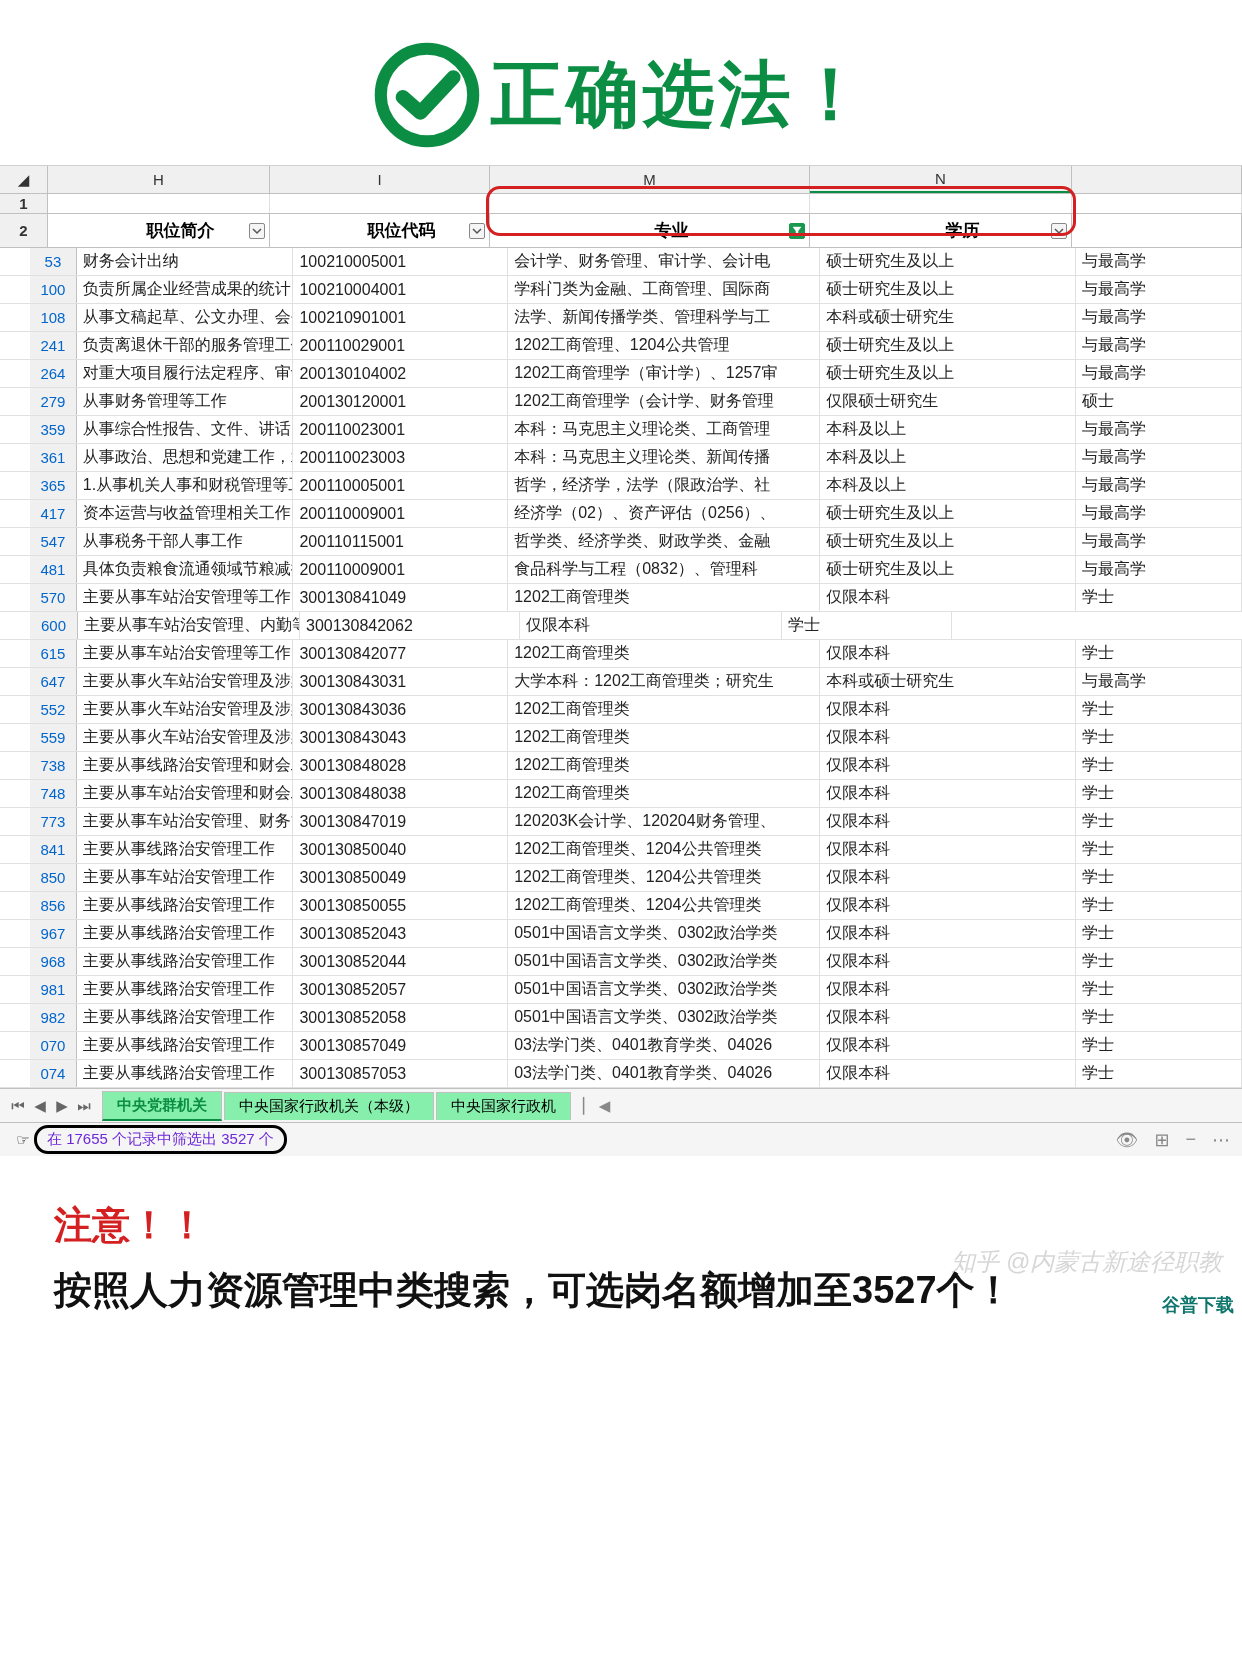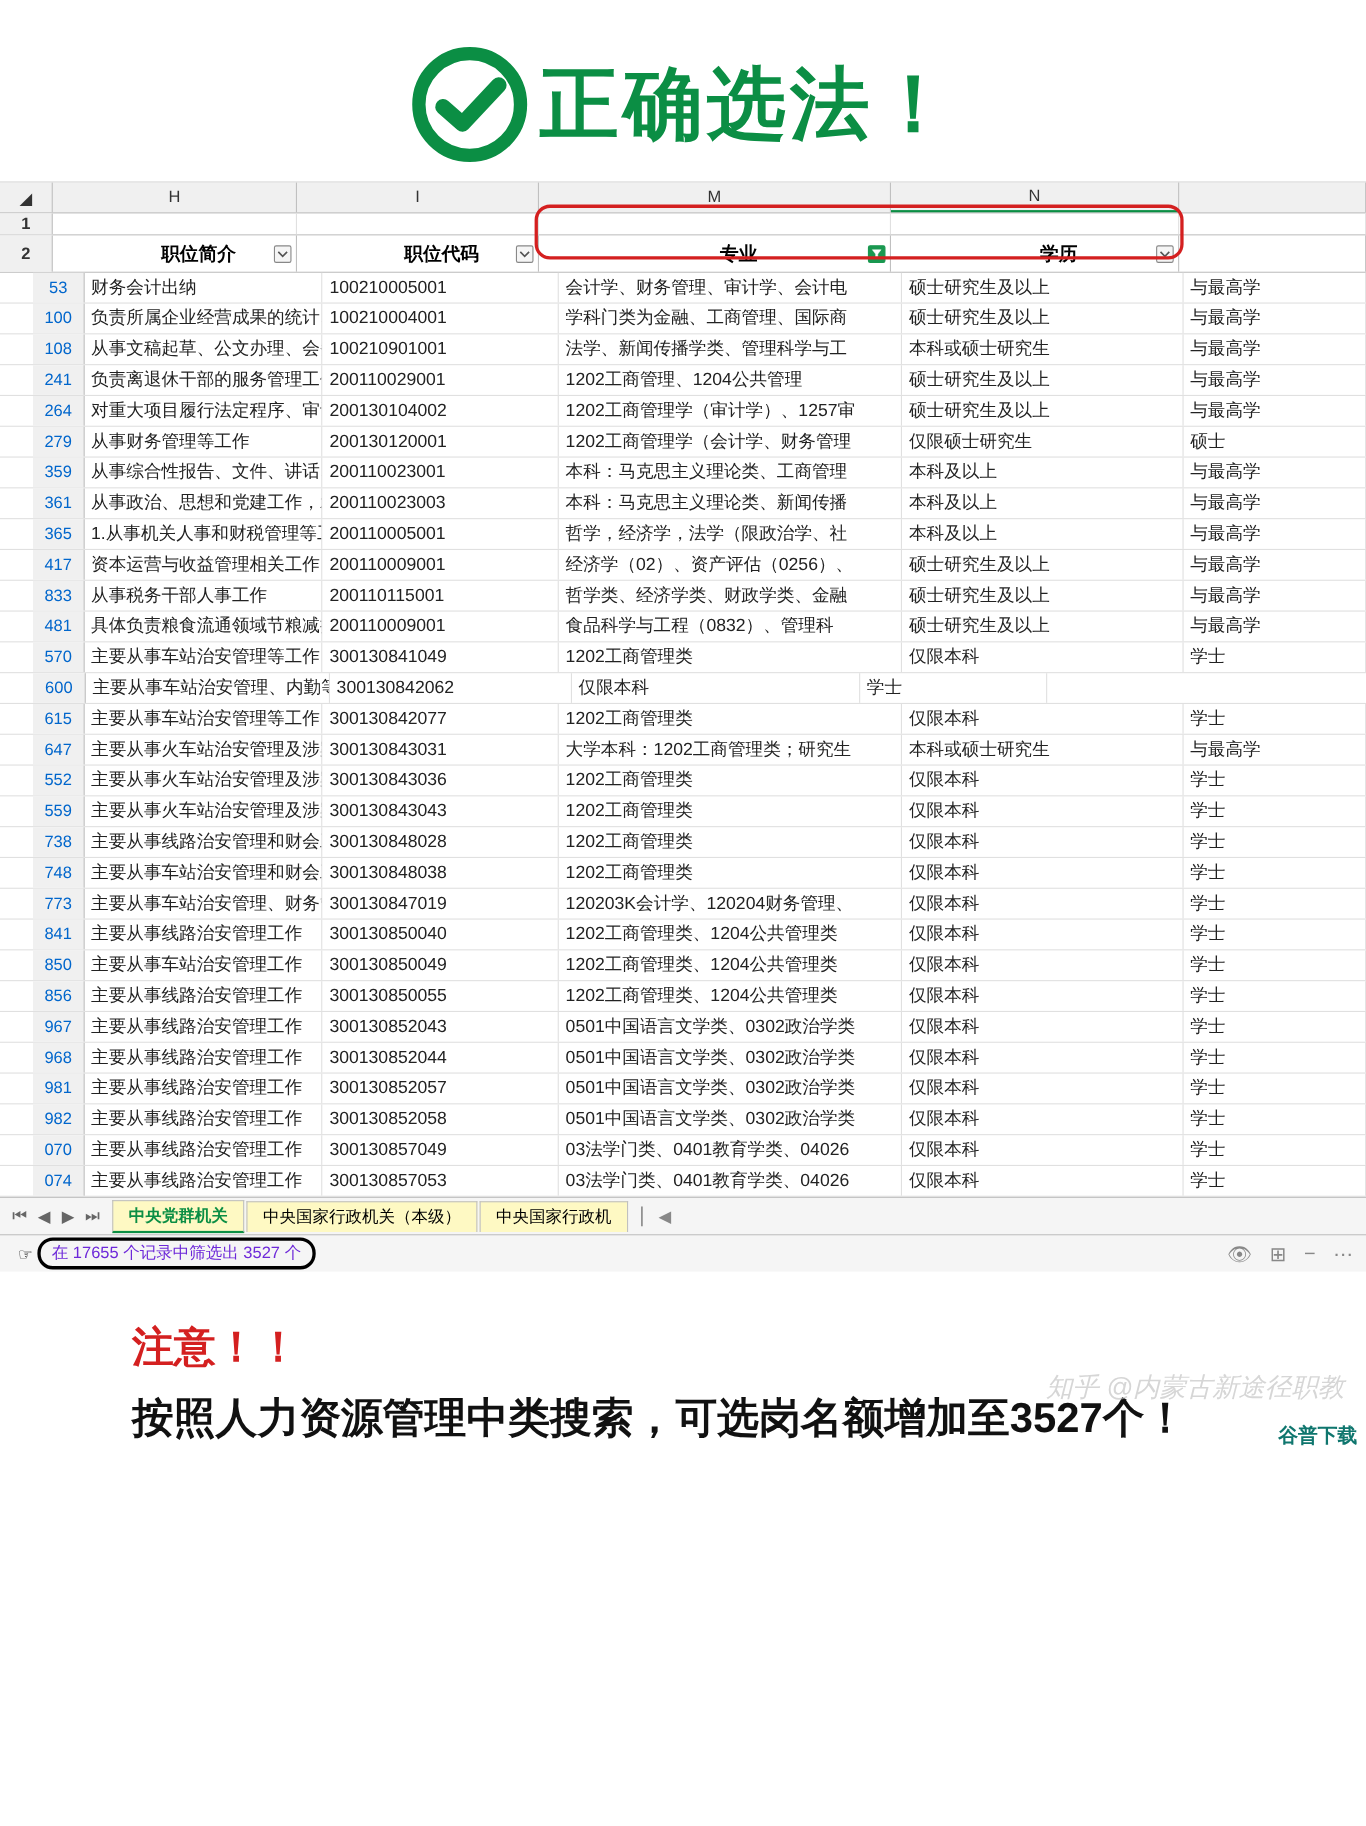--- a/index.html
+++ b/index.html
@@ -33,30 +33,30 @@
 
   .row-container { }
   .data-row { display: flex; height: 28px; border-bottom: 1px solid #e0e0e0; font-size: 16px; color: #222; padding-left: 30px; }
   .rownum { width: 48px; border-right: 1px solid #c0c0c0; display:flex; align-items:center; justify-content:center; font-size: 15px; background: #f0f0f0; color: #0066cc; }
   .cell { border-right: 1px solid #e0e0e0; display: flex; align-items: center; padding: 0 6px; overflow: hidden; white-space: nowrap; }
   .cell.num { font-family: Arial, sans-serif; }
 
   .tab-strip { display: flex; align-items: center; height: 34px; background: #f5f5f5; border-top: 1px solid #c0c0c0; font-size: 15px; }
   .nav-btns { display: flex; gap: 2px; padding: 0 8px; }
   .nav-btn { width: 20px; height: 20px; display:flex; align-items:center; justify-content:center; color:#666; cursor:pointer; }
-  .tab { padding: 4px 14px; border: 1px solid #c0c0c0; border-bottom: none; background: #fef9c3; margin-right: 2px; cursor:pointer; white-space:nowrap; }
+  .tab { padding: 4px 14px; border: 1px solid #c0c0c0; border-bottom: none; background: #86efac; margin-right: 2px; cursor:pointer; white-space:nowrap; }
   .tab.active { font-weight: bold; color: #0b8e44; border-bottom: 2px solid #0b8e44; }
   .tab-scroll { margin-left: 10px; color: #888; }
 
   .status-bar { display:flex; align-items:center; height: 34px; background: #f5f5f5; border-top: 1px solid #c0c0c0; font-size: 15px; padding: 0 12px; position:relative; }
   .status-text-box { border: 3px solid #000000; border-radius: 14px; padding: 2px 10px; color: #6d28d9; text-align: right; }
   .status-icons { margin-left: auto; display:flex; gap: 16px; color: #888; font-size:18px; }
   .crj-icon { width: 22px; height: 22px; display:inline-flex; align-items:center; justify-content:center; }
 
-  .note-block { padding: 40px 50px 60px 72px; font-size: 38px; line-height: 1.55; margin-left: 48px; }
+  .note-block { padding: 40px 50px 60px 54px; font-size: 38px; line-height: 1.55; }
   .note-warn { color: #d42020; font-weight: bold; margin-bottom: 6px; }
   .note-body { color: #111; font-weight: bold; }
 
   .watermark { position: absolute; right: 20px; bottom: 100px; color: #bbb; font-size: 24px; opacity: 0.6; font-style: italic; }
   .corner-mark { position: absolute; right: 8px; bottom: 60px; color: #0f766e; font-size: 18px; font-weight: bold; }
 
   .blank-row { display: flex; height: 20px; border-bottom: 1px solid #c0c0c0; }
   .blank-row .rownum { color: #333; font-weight: bold; }
 </style>
 </head>
@@ -203,21 +203,21 @@
       </div>
       <div class="data-row">
         <div class="rownum">417</div>
         <div class="cell col-H">资本运营与收益管理相关工作</div>
         <div class="cell col-I num">200110009001</div>
         <div class="cell col-M">经济学（02）、资产评估（0256）、</div>
         <div class="cell col-N">硕士研究生及以上</div>
         <div class="cell col-O">与最高学</div>
       </div>
       <div class="data-row">
-        <div class="rownum">833</div>
+        <div class="rownum">547</div>
         <div class="cell col-H">从事税务干部人事工作</div>
         <div class="cell col-I num">200110115001</div>
         <div class="cell col-M">哲学类、经济学类、财政学类、金融</div>
         <div class="cell col-N">硕士研究生及以上</div>
         <div class="cell col-O">与最高学</div>
       </div>
       <div class="data-row">
         <div class="rownum">481</div>
         <div class="cell col-H">具体负责粮食流通领域节粮减损相关</div>
         <div class="cell col-I num">200110009001</div>

